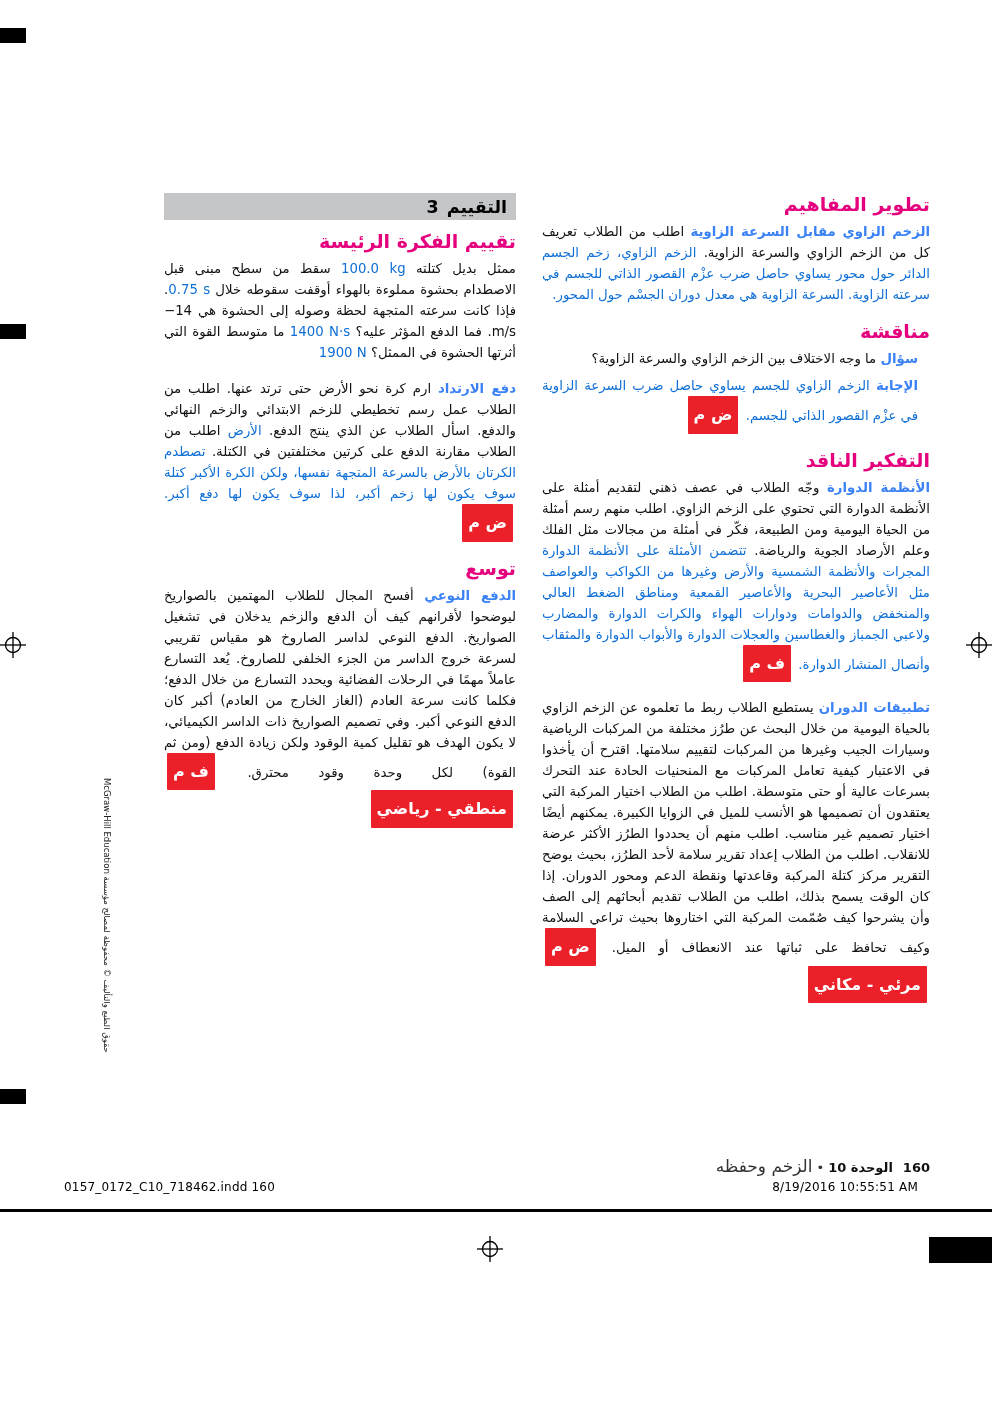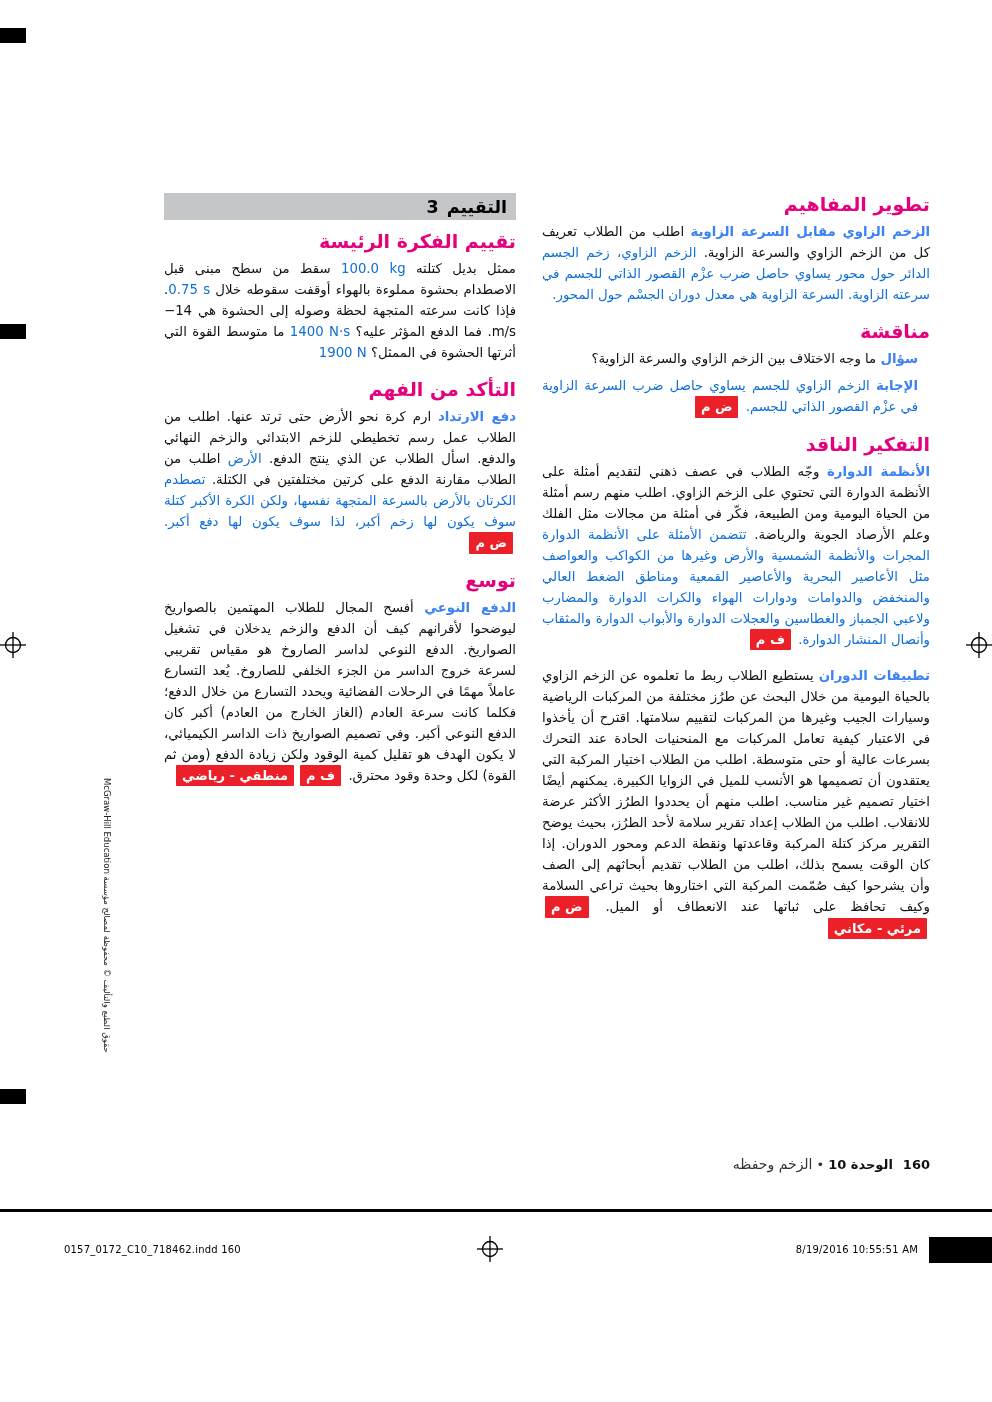--- a/index.html
+++ b/index.html
@@ -13,21 +13,21 @@
   .crop-bar { position:absolute; left:0; width:26px; height:15px; background:#000; }
   .crop-bar.b1 { top:28px; }
   .crop-bar.b2 { top:324px; }
   .crop-bar.b3 { top:1089px; }
   .regmark { position:absolute; width:26px; height:26px; }
   .reg-left   { left:0;    top:632px; }
   .reg-right  { left:966px; top:632px; }
   .reg-bottom { left:477px; top:1236px; }
   .bottom-rule { position:absolute; left:0; top:1209px; width:992px; height:3px; background:#000; }
   .black-block { position:absolute; left:929px; top:1237px; width:63px; height:26px; background:#000; }
-  .slug { position:absolute; top:1244px; font-size:10px; color:#000; letter-spacing:.2px; white-space:nowrap;text-align:center; }
+  .slug { position:absolute; top:1180px; font-size:12px; color:#000; letter-spacing:.2px; white-space:nowrap;text-align:center; }
   .slug-left { left:64px; }
   .slug-right { right:74px; }
 
   
   .sidebar-copy {
     position:absolute; left:112px; top:778px;
     transform:rotate(90deg); transform-origin:0 0;
     font-size:8.5px; color:#222; white-space:nowrap; direction:rtl;
   }
 
@@ -41,41 +41,41 @@
 
   section { margin-bottom:15px; }
   h3.mag { color:#e5007d; font-size:19px; font-weight:bold; margin:0 0 6px; }
   p.body { font-size:13.3px; line-height:1.58; text-align:justify; color:#111; margin-bottom:4px; }
   p.qa { padding-right:12px; margin-bottom:6px; }
   .lead { font-weight:bold; color:#3b82f6; }
   .blue { color:#0f6fd6; }
   .ltr { direction:ltr; unicode-bidi:isolate;margin-top:8px; }
   .badge {
     display:inline-block; background:#ec2028; color:#fff; font-weight:bold;
-    font-size:13px; line-height:1.35; padding:2px 6px; margin:0 3px;
+    font-size:16px; line-height:1.35; padding:8px 6px; margin:0 3px;
     border-radius:1px; white-space:nowrap; vertical-align:baseline;
   }
 
   
   .assess-bar {
     background:#c5c6c8; height:27px; margin-bottom:10px;
     display:flex; align-items:center; justify-content:flex-end;
     direction:ltr; gap:8px; padding:0 9px;
     font-size:17.5px; font-weight:bold; color:#000;
   }
 
   
   .footer {
     position:absolute; top:1156px; right:62px; direction:rtl;
     font-size:13px; color:#111; white-space:nowrap;
   }
   .footer .f-num { font-weight:bold; margin-left:10px; }
   .footer .f-unit { font-weight:bold; }
   .footer .f-bullet { margin:0 4px; color:#333; }
-  .footer .f-chap { color:#333; font-size:14px; }
+  .footer .f-chap { color:#333; font-size:17px; }
 </style>
 </head>
 <body>
 
 <div class="crop-bar b1"></div>
 <div class="crop-bar b2"></div>
 <div class="crop-bar b3"></div>
 
 <svg class="regmark reg-left" viewBox="0 0 26 26">
   <circle cx="13" cy="13" r="7.5" fill="none" stroke="#000" stroke-width="1.3"></circle>
@@ -133,21 +133,20 @@
       <span>3</span>
       <span>التقييم</span>
     </div>
 
     <section>
       <h3 class="mag">تقييم الفكرة الرئيسة</h3>
       <p class="body"><span>ممثل بديل كتلته</span> <span class="blue ltr">100.0 kg</span> <span>سقط من سطح مبنى قبل الاصطدام بحشوة مملوءة بالهواء أوقفت سقوطه خلال</span> <span class="blue ltr">0.75 s</span><span>. فإذا كانت سرعته المتجهة لحظة وصوله إلى الحشوة هي</span> <span class="ltr">−14 m/s</span><span>. فما الدفع المؤثر عليه؟</span> <span class="blue ltr">1400 N·s</span> <span>ما متوسط القوة التي أثرتها الحشوة في الممثل؟</span> <span class="blue ltr">1900 N</span></p>
     </section>
 
     <section>
-      <h3 class="mag">التأكد من الفهم</h3>
       <p class="body"><span class="lead">دفع الارتداد</span> <span>ارم كرة نحو الأرض حتى ترتد عنها. اطلب من الطلاب عمل رسم تخطيطي للزخم الابتدائي والزخم النهائي والدفع. اسأل الطلاب عن الذي ينتج الدفع.</span> <span class="blue">الأرض</span> <span>اطلب من الطلاب مقارنة الدفع على كرتين مختلفتين في الكتلة.</span> <span class="blue">تصطدم الكرتان بالأرض بالسرعة المتجهة نفسها، ولكن الكرة الأكبر كتلة سوف يكون لها زخم أكبر، لذا سوف يكون لها دفع أكبر.</span> <span class="badge">ض م</span></p>
     </section>
 
     <section>
       <h3 class="mag">توسع</h3>
       <p class="body"><span class="lead">الدفع النوعي</span> <span>أفسح المجال للطلاب المهتمين بالصواريخ ليوضحوا لأقرانهم كيف أن الدفع والزخم يدخلان في تشغيل الصواريخ. الدفع النوعي لداسر الصاروخ هو مقياس تقريبي لسرعة خروج الداسر من الجزء الخلفي للصاروخ. يُعد التسارع عاملاً مهمًا في الرحلات الفضائية ويحدد التسارع من خلال الدفع؛ فكلما كانت سرعة العادم (الغاز الخارج من العادم) أكبر كان الدفع النوعي أكبر. وفي تصميم الصواريخ ذات الداسر الكيميائي، لا يكون الهدف هو تقليل كمية الوقود ولكن زيادة الدفع (ومن ثم القوة) لكل وحدة وقود محترق.</span> <span class="badge">ف م</span><span class="badge">منطقي - رياضي</span></p>
     </section>
 
   </div>
 </div>

